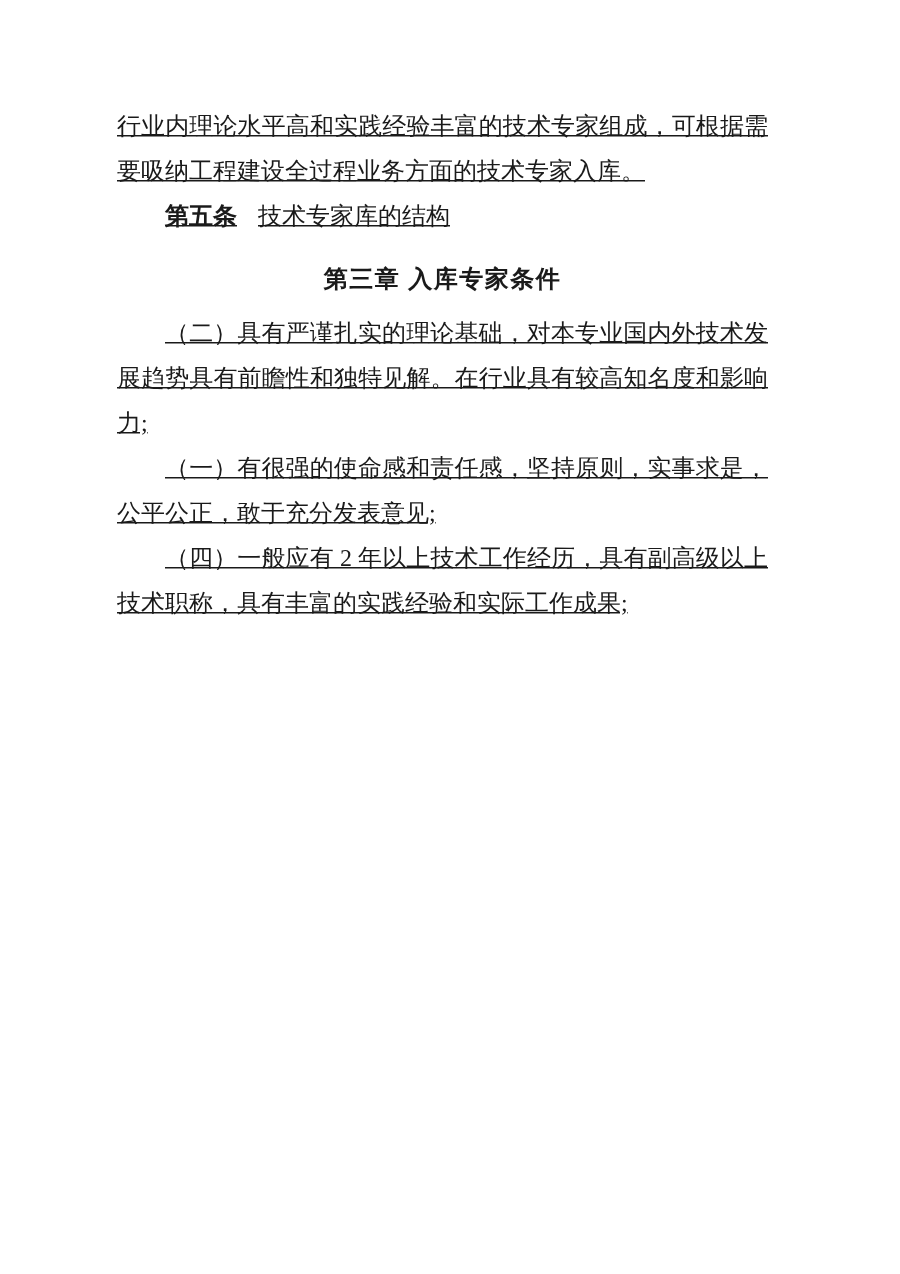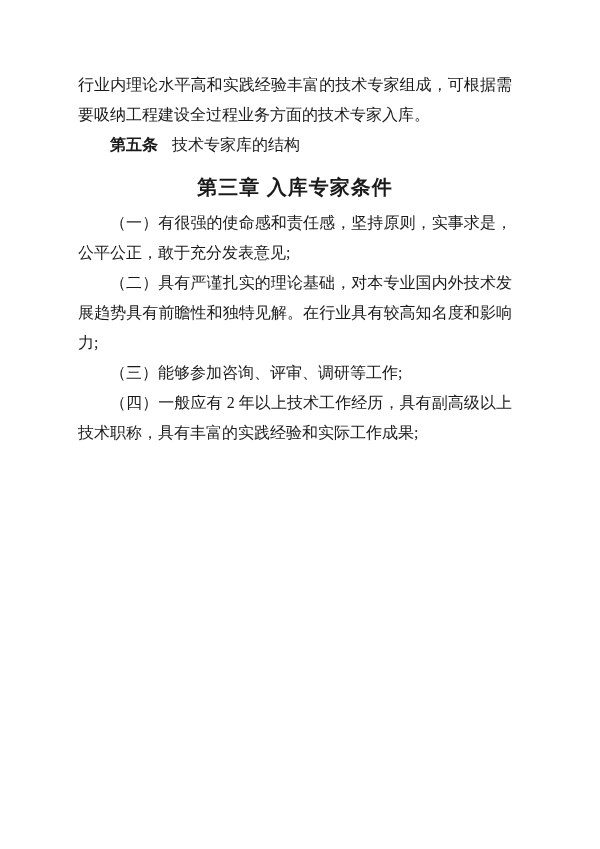--- a/index.html
+++ b/index.html
@@ -17,29 +17,30 @@
     color: #1a1a1a;
     font-family: "Liberation Serif", "DejaVu Serif", serif;
     font-size: 16px;
     line-height: 30px;
     overflow: hidden;
   }
   p.body {
     margin: 0;
     text-align: justify;
     text-justify: inter-ideograph;
+    text-decoration: underline;
   }
   .indent {
     text-indent: 2em;
   }
   .chapter {
     margin: 12px 0 6px 0;
     text-align: center;
     font-weight: bold;
-    font-size: 20px;
+    font-size: 16px;
     line-height: 30px;
     font-family: "Liberation Sans", "DejaVu Sans", sans-serif;
     letter-spacing: 1px;
   }
   .art-label {
     font-weight: bold;
     font-family: "Liberation Sans", "DejaVu Sans", sans-serif;
     margin-right: 14px;
   }
 </style>
@@ -49,25 +50,24 @@
 <div class="page">
 
   <p class="body">行业内理论水平高和实践经验丰富的技术专家组成，可根据需要吸纳工程建设全过程业务方面的技术专家入库。</p>
 
   <p class="body indent"><span class="art-label">第五条</span><span>技术专家库的结构</span></p>
 
 
   <h2 class="chapter">第三章 入库专家条件</h2>
 
 
+  <p class="body indent">（二）具有严谨扎实的理论基础，对本专业国内外技术发展趋势具有前瞻性和独特见解。在行业具有较高知名度和影响力;</p>
+
   <p class="body indent">（一）有很强的使命感和责任感，坚持原则，实事求是，公平公正，敢于充分发表意见;</p>
 
-  <p class="body indent">（二）具有严谨扎实的理论基础，对本专业国内外技术发展趋势具有前瞻性和独特见解。在行业具有较高知名度和影响力;</p>
-
-  <p class="body indent">（三）能够参加咨询、评审、调研等工作;</p>
 
   <p class="body indent">（四）一般应有 2 年以上技术工作经历，具有副高级以上技术职称，具有丰富的实践经验和实际工作成果;</p>
 
 
 
 
 
 </div>
 
 </body></html>

